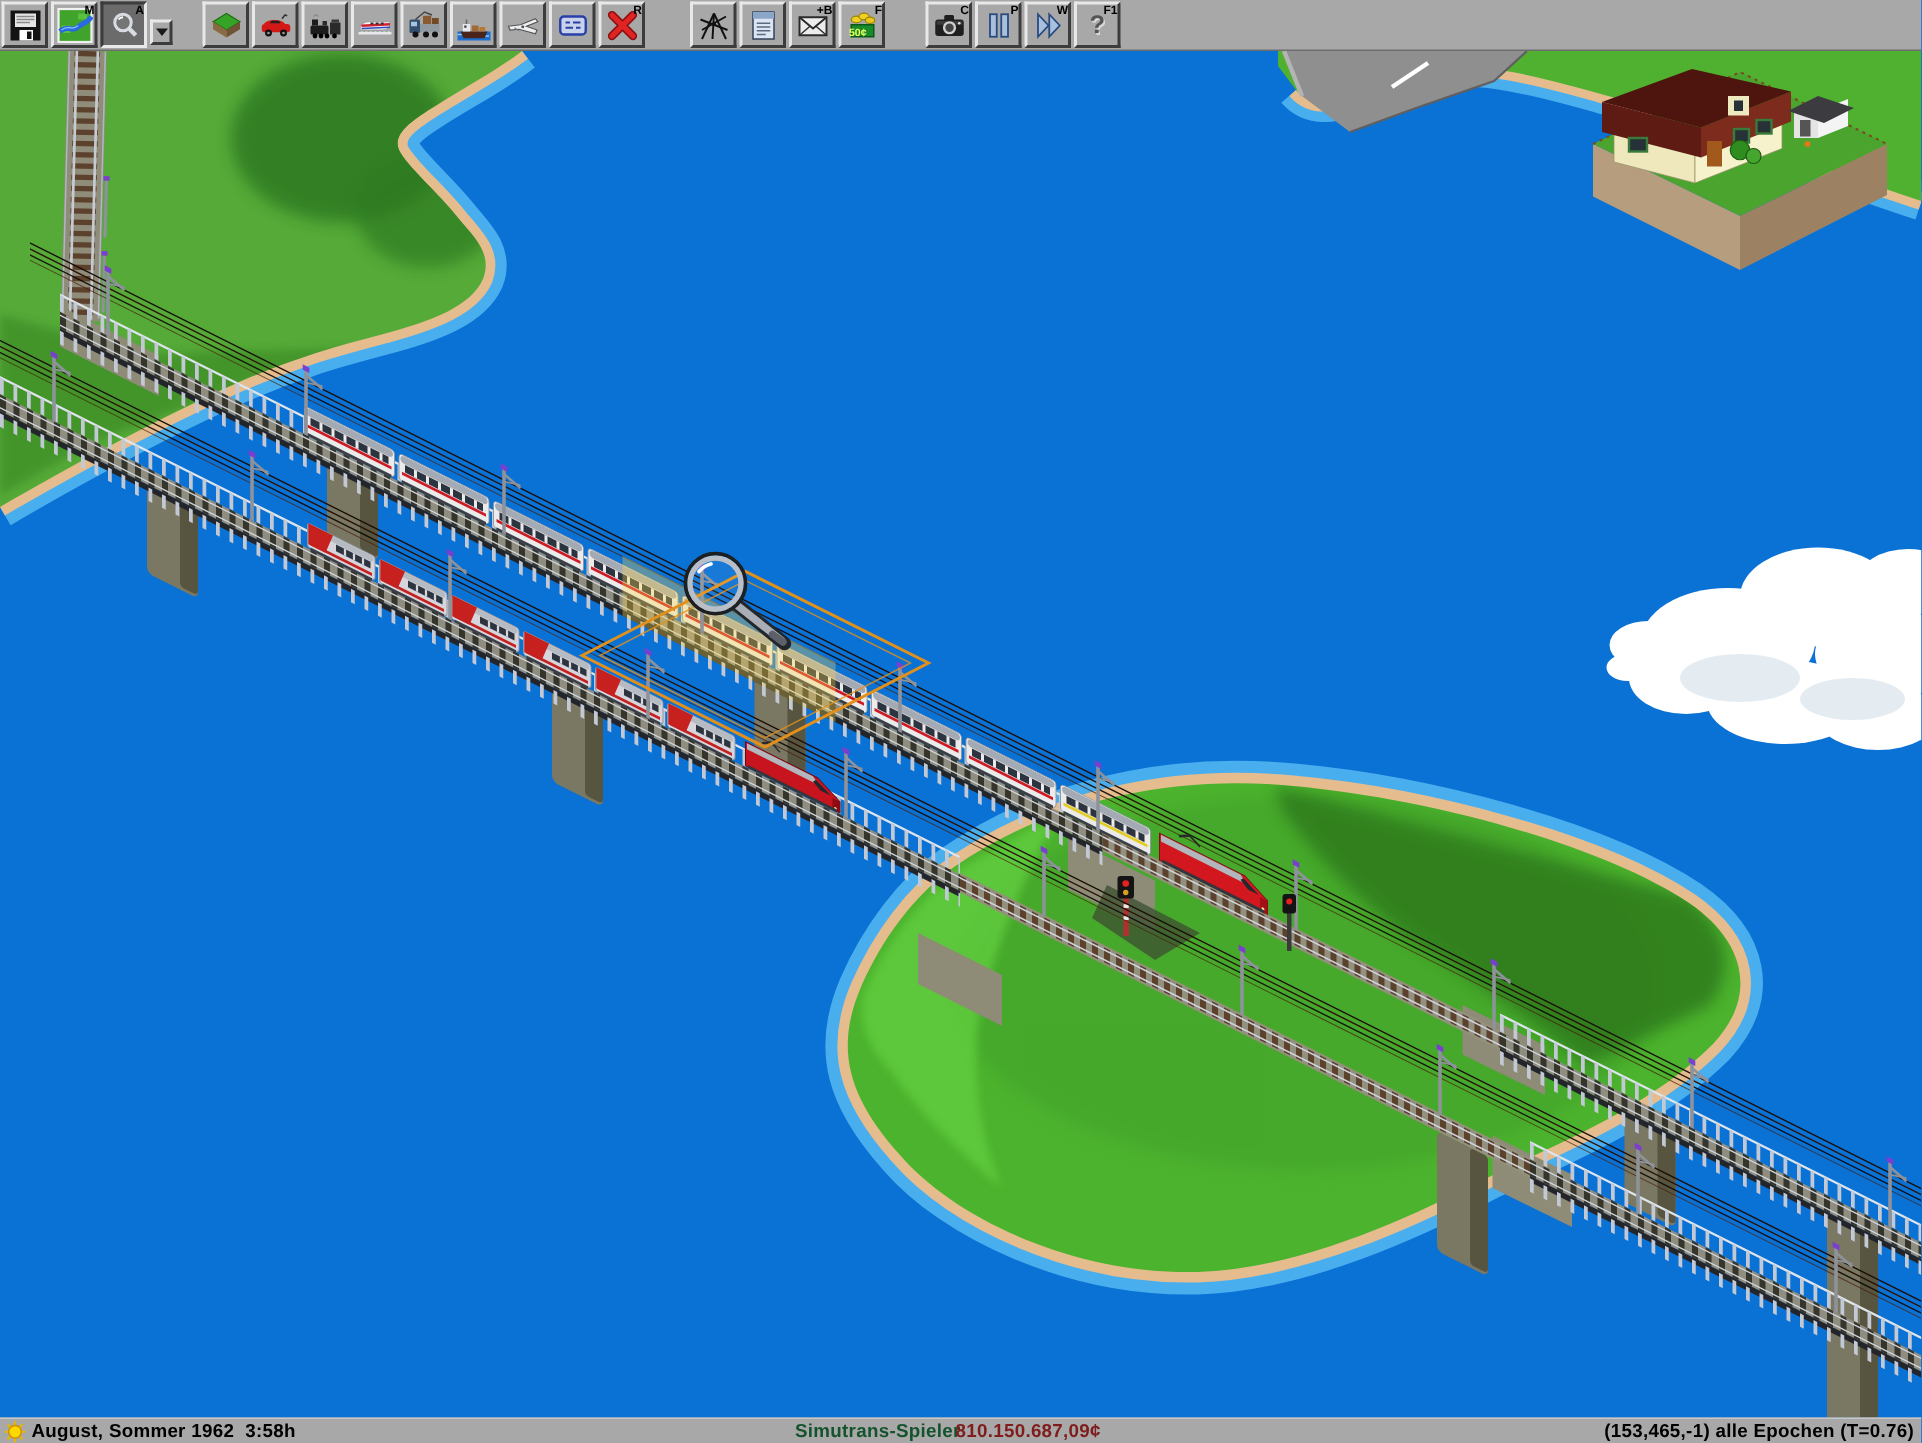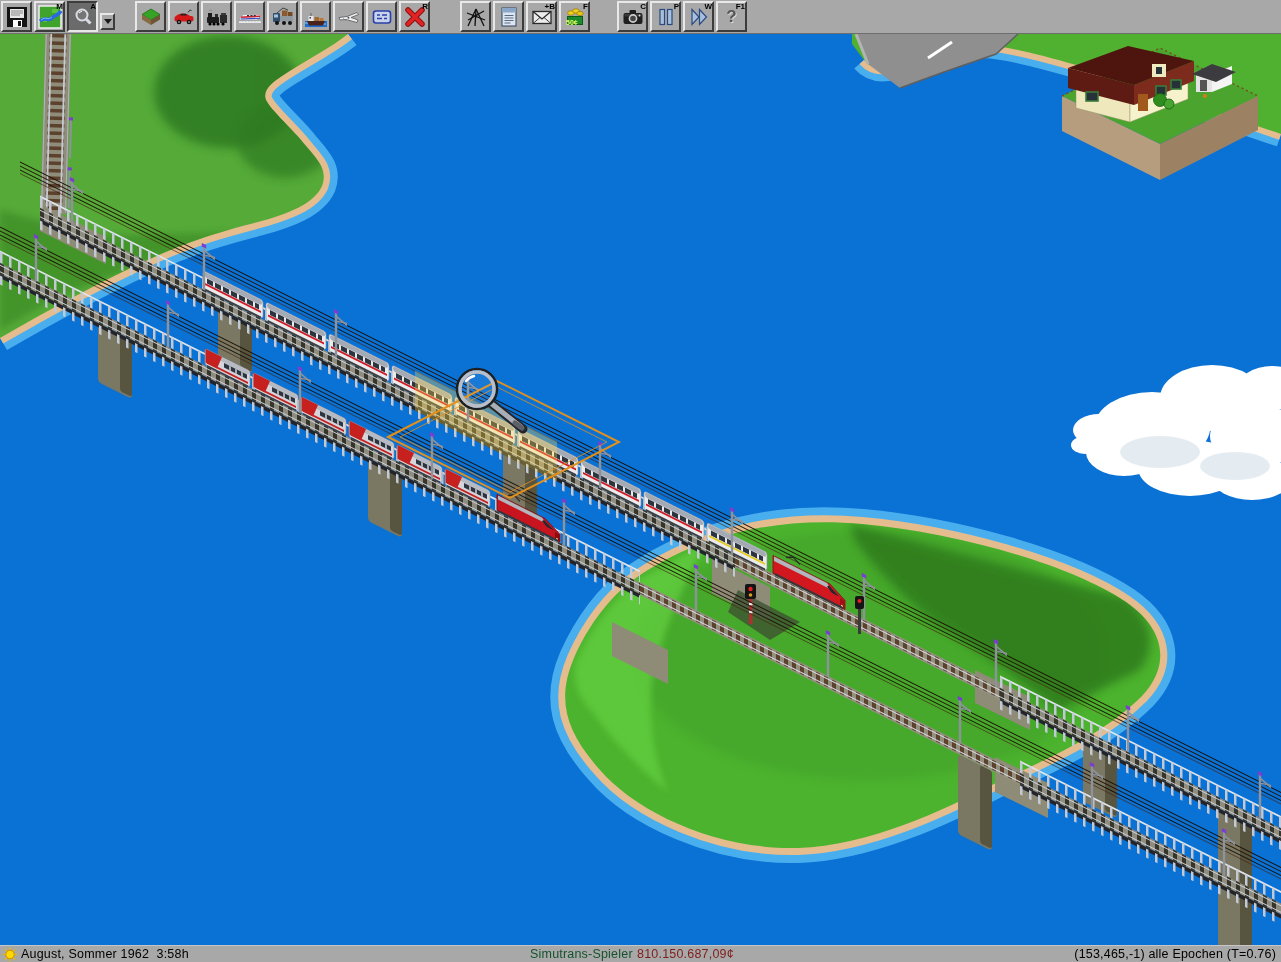--- a/index.html
+++ b/index.html
@@ -17,21 +17,21 @@
   .sc{position:absolute;top:-1px;right:0;font-size:8px;font-weight:bold;color:#000;line-height:9px}
   .g1{margin-left:18px}.g2{margin-left:28px}.g3{margin-left:25px}
   .fin{position:absolute;bottom:4px;left:5px;font-size:7px;font-weight:bold;color:#e8ff60;line-height:7px}
   .q{font-size:17px;font-weight:bold;color:#555;text-shadow:1px 1px 0 #d8d8d8;line-height:17px}
   .arr{width:0;height:0;border-left:4px solid transparent;border-right:4px solid transparent;
     border-top:5px solid #1a1a1a}
   
   .gameview{position:absolute;top:34px;left:0;z-index:1}
   
   .statusbar{position:absolute;left:0;bottom:0;width:1281px;height:17px;background:#a8a8a8;
-    border-top:1px solid #c6c6c6;box-sizing:border-box;font-size:12.5px;font-weight:normal;z-index:5}
+    border-top:1px solid #c6c6c6;box-sizing:border-box;font-size:12.5px;font-weight:bold;z-index:5}
   .statusbar span{position:absolute;top:1px;white-space:pre;letter-spacing:0.2px}
   .sdate{left:21px;color:#000}
   .splayer{left:530px;color:#14532d}
   .sbal{left:637px;color:#7f1d1d}
   .scoord{right:5px;color:#000}
   .sun{position:absolute;left:2px;top:1px}
 </style>
 </head>
 <body>
 

